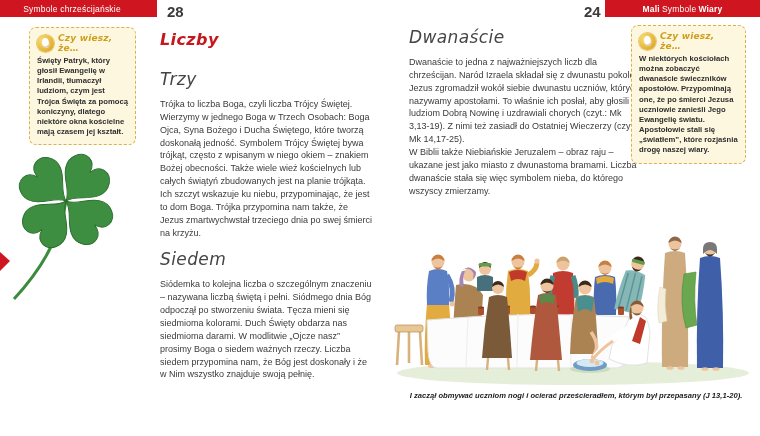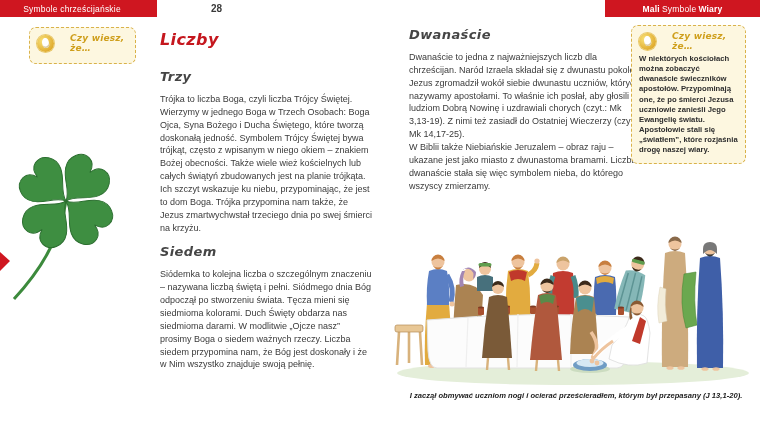--- a/index.html
+++ b/index.html
@@ -8,48 +8,48 @@
     background:#ffffff;
     font-family:"Liberation Sans", sans-serif;
     color:#3a3a3a;
   }
   
   .bar{position:absolute;top:0;height:17px;background:#cf1620;color:#fff;
        display:flex;align-items:center;font-size:8.5px;letter-spacing:.2px;}
   .bar-left{left:0;width:157px;justify-content:center;padding-right:13px;box-sizing:border-box;}
   .bar-right{right:0;width:155px;justify-content:center;gap:2px;}
   .bar-right .b{font-weight:bold;}
-  .pagenum{position:absolute;top:3px;font-size:10px;font-weight:bold;color:#3a3a3a;margin-left:44px;}
+  .pagenum{position:absolute;top:3px;font-size:15px;font-weight:bold;color:#3a3a3a;}
   .pn-left{left:167px;}
   .pn-right{left:584px;}
 
   
   .dyk{position:absolute;background:#fdf7e0;border:1.6px dashed #d9b24a;border-radius:7px;
        padding:5px 7px 7px 7px;box-sizing:border-box;}
-  .dyk-head{display:flex;align-items:center;gap:16px;margin-bottom:3px;}
+  .dyk-head{display:flex;align-items:center;gap:4px;margin-bottom:3px;}
   .dyk-icon{position:relative;width:17px;height:17px;border-radius:50%;flex:0 0 17px;
             background:radial-gradient(circle at 35% 35%, #f9e27a, #dfa92b 75%);
             box-shadow:0 0 0 1px #e8c86a;}
   .dyk-icon:after{content:"";position:absolute;left:5px;top:3px;width:7px;height:10px;
             background:#fff;border-radius:55% 45% 50% 50%;transform:rotate(-14deg);
             box-shadow:inset 0 -1.5px 0 #d9c9a0;}
   .dyk-title{font-family:"DejaVu Sans", sans-serif;font-style:italic;font-weight:bold;
              font-size:9px;color:#cf9f1c;letter-spacing:.2px;}
   .dyk-body{font-size:7.7px;line-height:1.32;font-weight:bold;color:#2e2e2e;}
   .dyk-left{left:29px;top:27px;width:107px;}
   .dyk-right{left:631px;top:25px;width:115px;}
 
   
   .col{position:absolute;}
   .col-left{left:160px;top:30px;width:214px;}
   .col-right{left:409px;top:27px;width:234px;}
   .page-title{font-family:"DejaVu Sans", sans-serif;font-style:italic;font-weight:bold;
               font-size:16px;color:#c5171e;letter-spacing:.4px;margin:0 0 20px 0;}
-  .sec-head{font-family:"DejaVu Sans", sans-serif;font-style:italic;font-weight:bold;
-            font-size:13px;color:#454545;letter-spacing:.4px;margin:0 0 9px 0;}
+  .sec-head{font-family:"DejaVu Sans", sans-serif;font-style:italic;font-weight:normal;
+            font-size:17px;color:#454545;letter-spacing:.4px;margin:0 0 9px 0;}
   .sec-head.mt{margin-top:8px;}
   .body-text{font-size:9px;line-height:1.43;margin:0 0 10px 0;color:#3a3a3a;}
   .pre{white-space:pre-line;}
 
   
   .clover{position:absolute;left:2px;top:141px;width:126px;height:164px;}
   .red-wedge{position:absolute;left:0;top:252px;width:10px;height:19px;}
   .illus{position:absolute;left:393px;top:219px;width:362px;height:172px;}
   .caption{position:absolute;left:396px;top:391px;width:360px;text-align:center;
            font-style:italic;font-weight:bold;font-size:7.6px;color:#1c1c1c;}
@@ -66,20 +66,21 @@
   <span class="b">Mali</span>
   <span>Symbole</span>
   <span class="b">Wiary</span>
 </div>
 
 <div class="dyk dyk-left">
   <div class="dyk-head">
     <span class="dyk-icon"></span>
     <span class="dyk-title">Czy wiesz, że…</span>
   </div>
+  <div class="dyk-body">Święty Patryk, który głosił Ewangelię w Irlandii, tłumaczył ludziom, czym jest Trójca Święta za pomocą koniczyny, dlatego niektóre okna kościelne mają czasem jej kształt.</div>
 </div>
 
 <svg class="clover" viewBox="0 0 126 164">
   <defs>
     <path id="leaf" d="M0,0 C-3,-9 -13,-12 -18,-21 C-23,-30 -17,-41 -8,-40 C-4,-39.5 -1,-36 0,-31 C1,-36 4,-39.5 8,-40 C17,-41 23,-30 18,-21 C13,-12 3,-9 0,0 Z"></path>
   </defs>
   <path d="M64,60 C58,98 38,130 12,158" stroke="#3c8a3c" stroke-width="3" fill="none"></path>
   <g transform="translate(64,60)" fill="#3e8e41" stroke="#2b6e2f" stroke-width="0.8">
     <use href="#leaf" transform="rotate(40) scale(1.2)"></use>
     <use href="#leaf" transform="rotate(130) scale(1.2)"></use>

